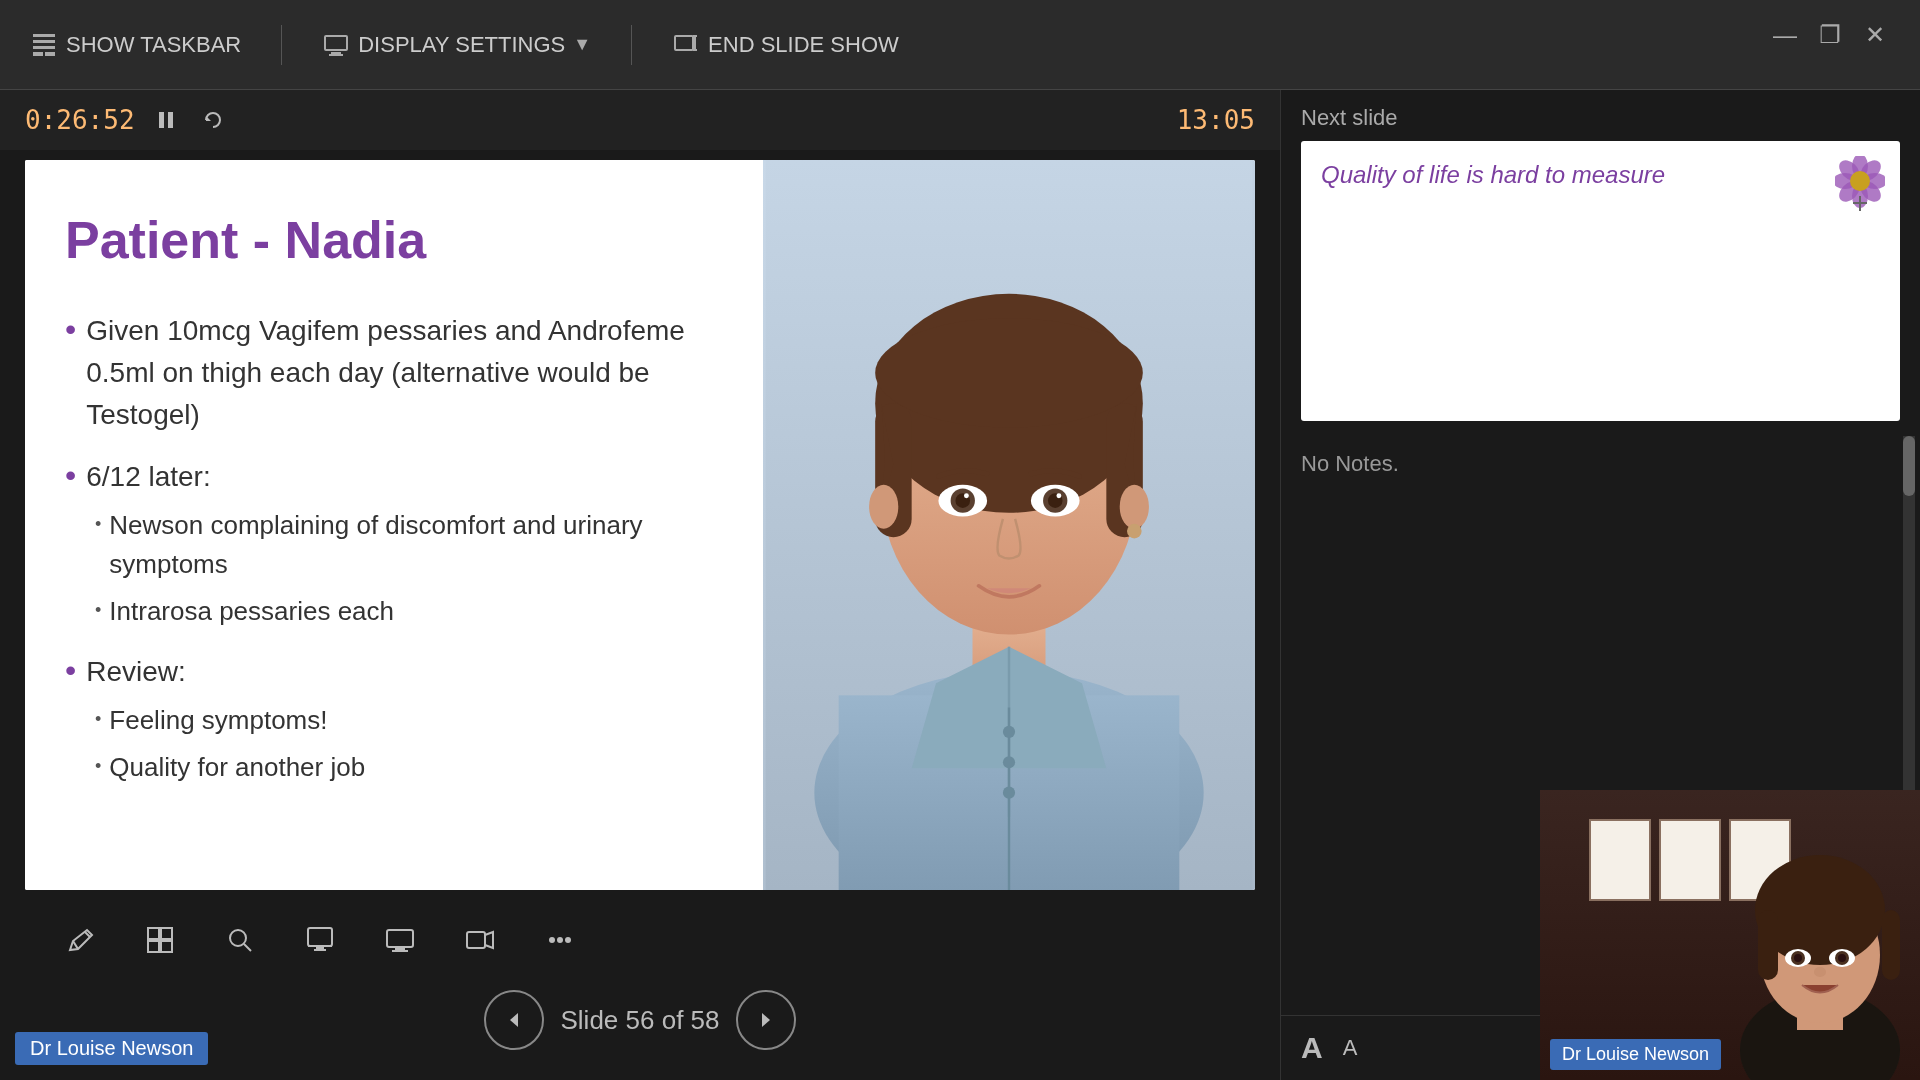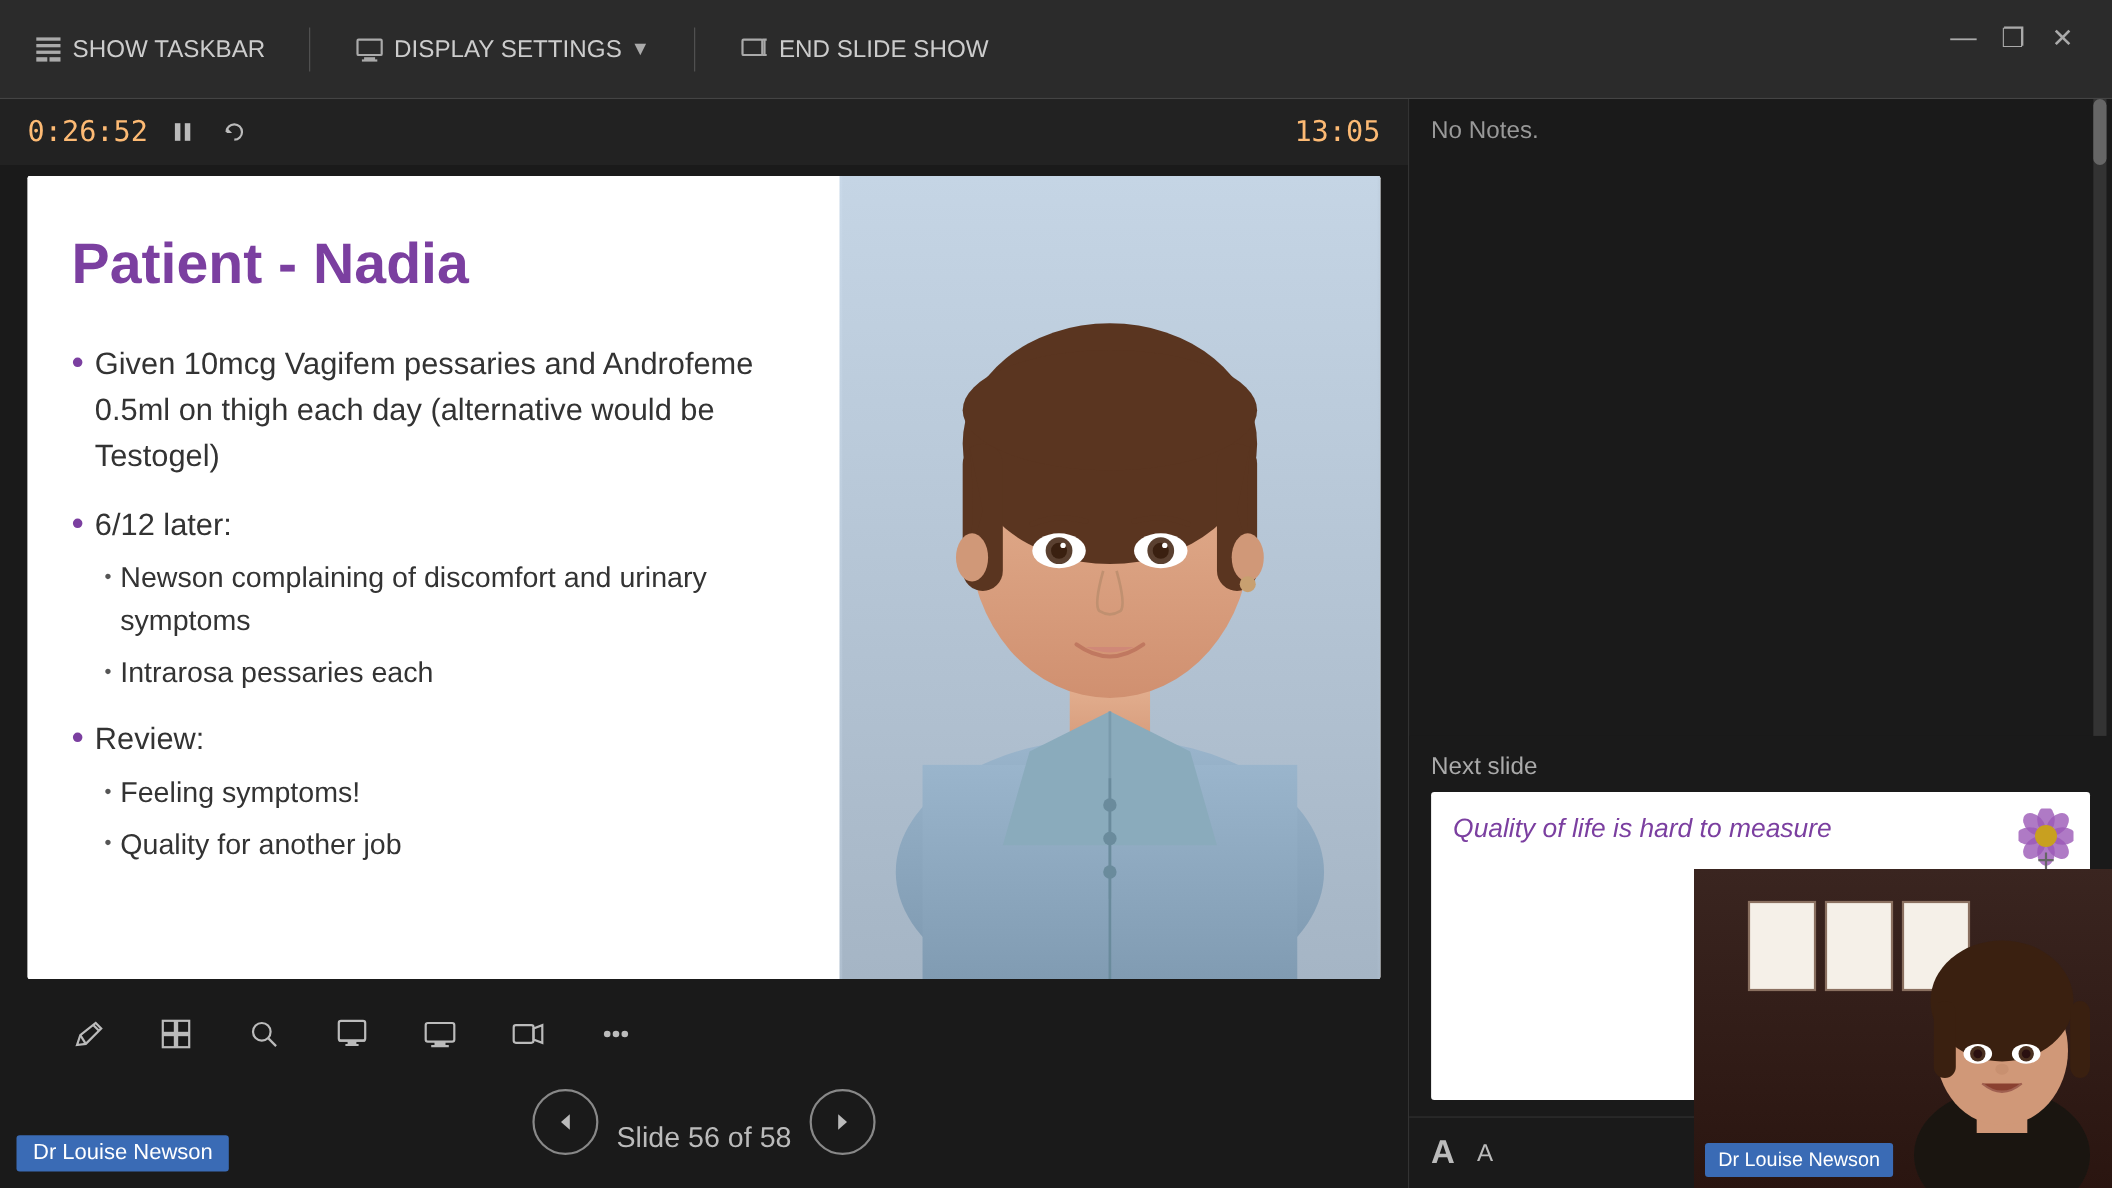--- a/index.html
+++ b/index.html
@@ -216,21 +216,21 @@
       justify-content: center;
       color: #bbb;
       font-size: 28px;
       cursor: pointer;
       border-radius: 4px;
     }
 
     
     #slide-nav {
       display: flex;
-      align-items: flex-end;
+      align-items: center;
       gap: 16px;
       margin-top: 10px;
     }
     .nav-btn {
       width: 60px;
       height: 60px;
       border-radius: 50%;
       border: 2px solid #888;
       background: transparent;
       color: #bbb;
@@ -628,27 +628,20 @@
         <svg width="20" height="20" viewBox="0 0 20 20" fill="none">
           <polygon points="6,3 14,10 6,17" fill="#bbb"></polygon>
         </svg>
       </button>
     </div>
 
   </div>
 
   <div id="right-panel">
 
-    <div id="notes-panel">
-      <span class="notes-text">No Notes.</span>
-      <div class="notes-scrollbar">
-        <div class="notes-scrollbar-thumb"></div>
-      </div>
-    </div>
-
     <div id="next-slide-panel">
       <div class="next-slide-label">Next slide</div>
       <div id="next-slide-preview">
         <span class="next-slide-text">Quality of life is hard to measure</span>
 
         <div class="next-slide-icon">
           <svg width="50" height="60" viewBox="0 0 50 60" fill="none">
 
             <ellipse cx="25" cy="10" rx="8" ry="12" fill="#9b59b6" opacity="0.8"></ellipse>
             <ellipse cx="25" cy="10" rx="8" ry="12" fill="#9b59b6" opacity="0.8" transform="rotate(45 25 25)"></ellipse>
@@ -658,20 +651,27 @@
             <ellipse cx="25" cy="10" rx="8" ry="12" fill="#9b59b6" opacity="0.8" transform="rotate(225 25 25)"></ellipse>
             <ellipse cx="25" cy="10" rx="8" ry="12" fill="#9b59b6" opacity="0.8" transform="rotate(270 25 25)"></ellipse>
             <ellipse cx="25" cy="10" rx="8" ry="12" fill="#9b59b6" opacity="0.8" transform="rotate(315 25 25)"></ellipse>
 
             <circle cx="25" cy="25" r="10" fill="#c8a020"></circle>
 
             <line x1="25" y1="40" x2="25" y2="55" stroke="#666" stroke-width="2"></line>
             <line x1="18" y1="47" x2="32" y2="47" stroke="#666" stroke-width="2"></line>
           </svg>
         </div>
+      </div>
+    </div>
+
+    <div id="notes-panel">
+      <span class="notes-text">No Notes.</span>
+      <div class="notes-scrollbar">
+        <div class="notes-scrollbar-thumb"></div>
       </div>
     </div>
 
     <div id="font-controls">
       <span class="font-ctrl-btn" style="font-size:30px; font-weight:bold;">A</span>
       <span class="font-ctrl-btn" style="font-size:22px;">A</span>
     </div>
 
     <div id="video-feed">
       <div class="video-placeholder">

